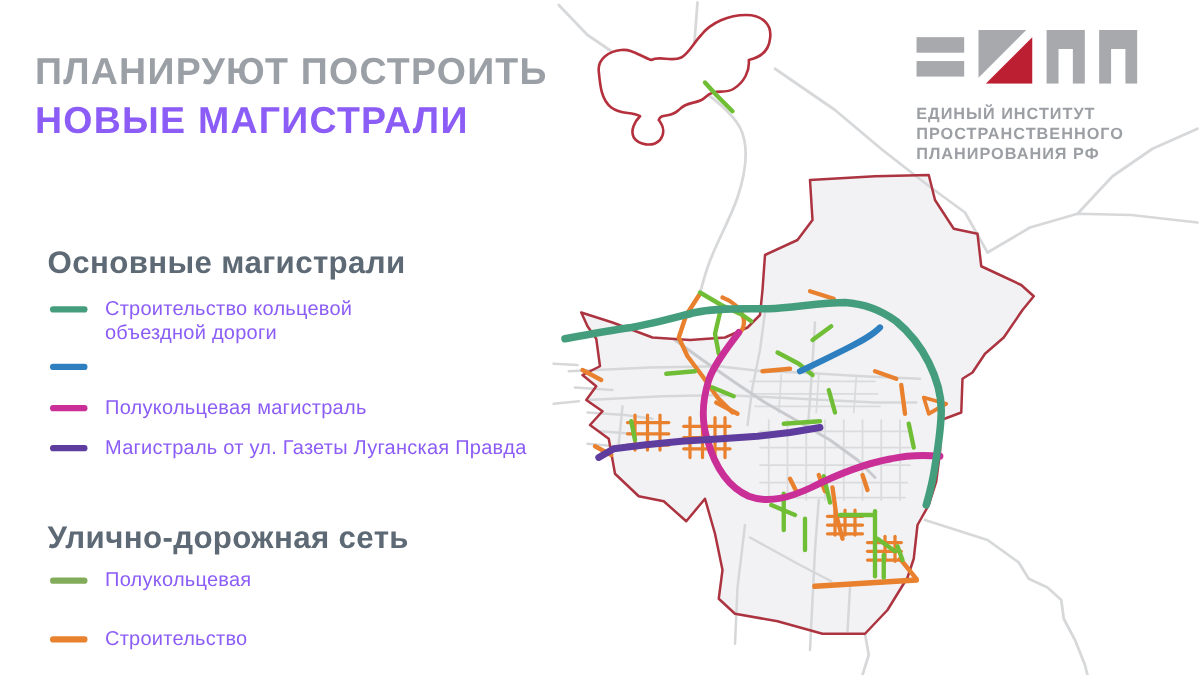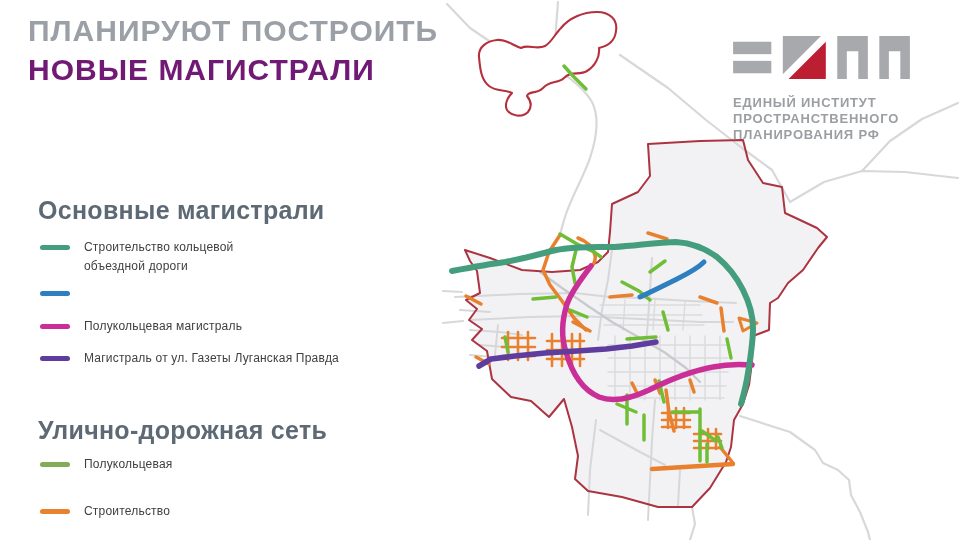--- a/index.html
+++ b/index.html
@@ -9,40 +9,40 @@
     position:relative;
   }
   .canvas{position:absolute;inset:0;width:960px;height:540px;}
   #map{position:absolute;left:0;top:0;width:960px;height:540px;}
 
   .titles{position:absolute;left:28px;top:14px;width:470px;}
   .title-accent{
     font-size:47px;font-weight:800;letter-spacing:1.5px;color:#c32133;line-height:1.0;
   }
   .title-sub{
-    font-size:30px;font-weight:700;letter-spacing:1px;color:#9ba0a6;line-height:1.0;margin-top:2px;
+    font-size:30px;font-weight:700;letter-spacing:1px;color:#9ba0a6;line-height:1.0;margin-top:29px;
   }
   .title-accent2{
-    font-size:30px;font-weight:800;letter-spacing:1px;color:#701a75;line-height:1.0;margin-top:9px;
+    font-size:30px;font-weight:800;letter-spacing:1px;color:#8b5cf6;line-height:1.0;margin-top:9px;
   }
 
   .legend{position:absolute;left:0;top:0;width:470px;height:540px;margin-left:10px;}
   .legend-heading{
     position:absolute;left:28px;font-size:25px;font-weight:700;color:#5d6974;letter-spacing:.3px;
   }
   .legend-row{position:absolute;left:30px;display:flex;align-items:flex-start;}
   .swatch{
     width:30px;height:5px;border-radius:3px;flex:0 0 30px;margin-top:7px;background:#888;
   }
   .legend-label{
-    margin-left:14px;font-size:12px;font-weight:500;color:#404040;line-height:19px;letter-spacing:.2px;
+    margin-left:14px;font-size:16px;font-weight:500;color:#8b5cf6;line-height:19px;letter-spacing:.2px;
   }
   .legend-label span{display:block;}
 
-  .logo{position:absolute;left:733px;top:36px;width:210px;}
+  .logo{position:absolute;left:733px;top:24px;width:210px;}
   .logo-glyphs{display:block;width:177px;height:43px;}
   .logo-text{margin-top:16px;}
   .logo-text div{
     font-size:13px;font-weight:800;letter-spacing:.8px;color:#9b9ea3;line-height:16px;
   }
 </style>
 </head>
 <body>
 
 <div class="canvas">

